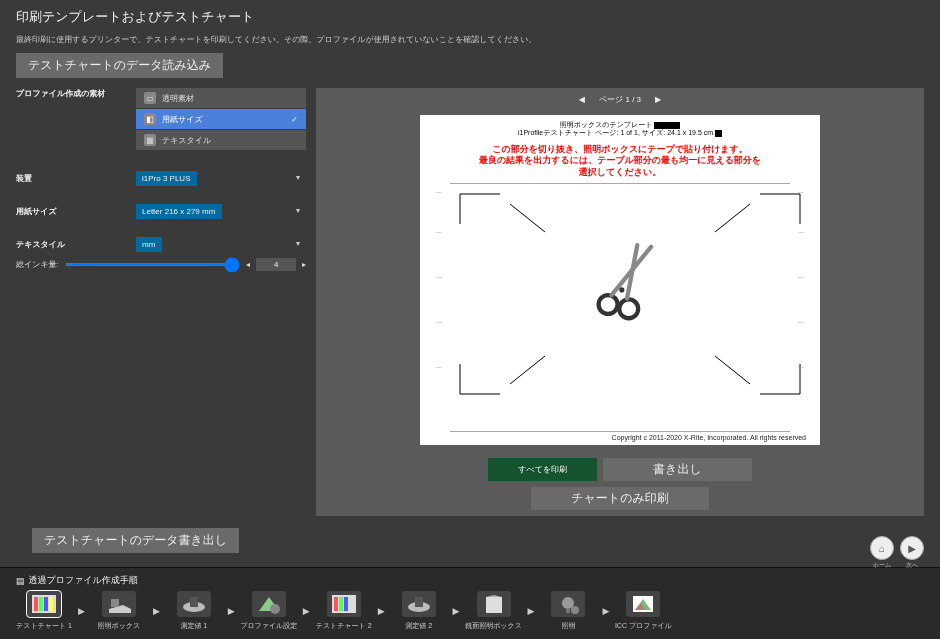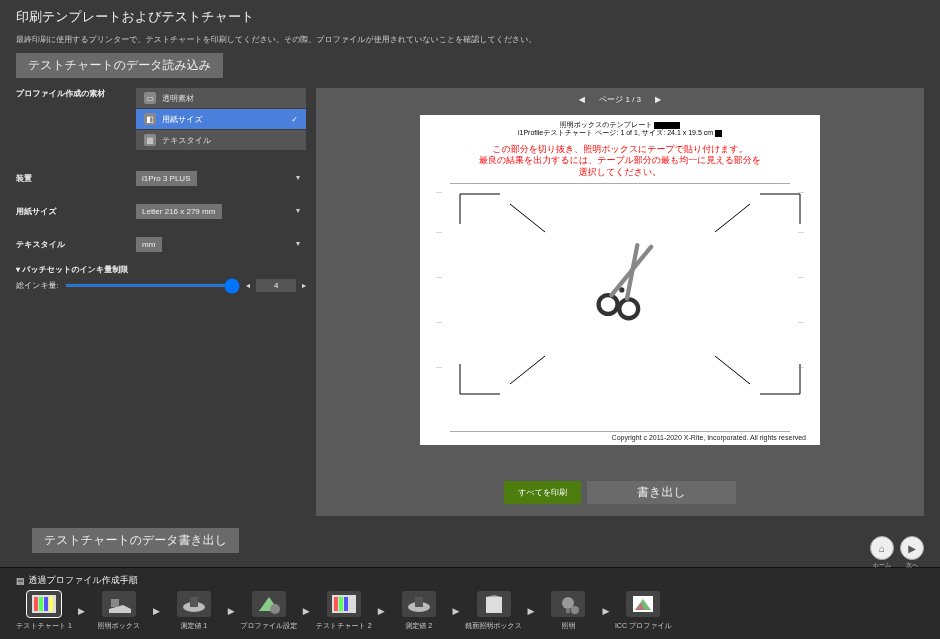--- a/index.html
+++ b/index.html
@@ -12,41 +12,41 @@
   .btn-gray { background: #6a6a6a; color: #eee; border: none; padding: 4px 12px; font-size: 12px; cursor: pointer; }
   .main { flex: 1; display: flex; gap: 10px; padding: 0 16px 8px; overflow: hidden; }
   .sidebar { width: 290px; flex-shrink: 0; }
   .form-row { display: flex; align-items: center; margin-bottom: 6px; }
   .form-label { width: 120px; font-size: 8px; font-weight: bold; color: #eee; }
   .radio-group { flex: 1; }
   .radio-item { display: flex; align-items: center; background: #555; padding: 4px 8px; margin-bottom: 1px; font-size: 8px; cursor: pointer; position: relative; gap:6px;}
   .radio-item.selected { background: #4a7fdc; color: #fff; }
   .radio-item .icon { width:12px; height:12px; display:inline-flex; align-items:center; justify-content:center; background:#888; border-radius:2px; font-size:8px;}
   .radio-item.selected .check { position:absolute; right:8px; }
-  .select { flex: 1; background: #737373; border: none; color: #eee; font-size: 8px; padding: 3px 6px; appearance: none; position: relative; }
+  .select { flex: 1; background: #0369a1; border: none; color: #eee; font-size: 8px; padding: 3px 6px; appearance: none; position: relative; }
   .select-wrap { flex:1; position:relative; }
   .select-wrap::after { content:"▾"; position:absolute; right:6px; top:2px; color:#ccc; pointer-events:none; font-size:8px;}
   .section-title { font-size: 8px; font-weight: bold; color:#eee; margin: 12px 0 4px; }
   .slider-row { display:flex; align-items:center; gap:6px; font-size:8px;}
   .slider-row input[type=range]{ flex:1; height:3px; }
   .slider-row .numbox { background:#555; padding:2px 18px; border:none; color:#eee; width:40px; text-align:center; font-size:8px;}
   .spacer { height: 140px; }
   .preview-pane { flex:1; background:#5a5a5a; display:flex; flex-direction:column; }
   .pager { display:flex; justify-content:center; align-items:center; gap:14px; padding:6px; font-size:8px; color:#eee;}
   .pager .arrow { cursor:pointer; }
   .preview-body { flex:1; display:flex; align-items:flex-start; justify-content:center; padding:4px 10px 2px;}
   .page { background:#fff; color:#000; width:400px; height:330px; position:relative; font-size:7px; padding:6px 10px 4px; display:flex; flex-direction:column;}
   .page-header { text-align:center; font-size:7px; line-height:1.2;}
   .page-header .blk { display:inline-block; width:26px; height:7px; background:#000; vertical-align:middle;}
-  .red-text { color:#f00; text-align:center; font-weight:normal; font-size:9px; line-height:1.3; margin-top:6px;}
+  .red-text { color:#f00; text-align:center; font-weight:bold; font-size:9px; line-height:1.3; margin-top:6px;}
   .chart-area { flex:1; position:relative; margin:4px 20px 2px; border-top:1px solid #aaa; border-bottom:1px solid #aaa;}
   .scissors { position:absolute; left:52%; top:40%; transform:translate(-50%,-50%); }
   .copyright { text-align:right; font-size:7px; color:#222; padding-right:4px;}
   .action-row { display:flex; justify-content:center; gap:6px; padding:4px;}
-  .btn-blue { background:#4d7c0f; color:#fff; border:none; padding:3px 14px; font-size:8px; cursor:pointer;}
+  .btn-blue { background:#14532d; color:#fff; border:none; padding:3px 30px; font-size:8px; cursor:pointer;}
   .action-row2 { display:flex; flex-direction:column; align-items:center; gap:2px; padding:2px 0 6px;}
   .bottom-btn-row { padding:4px 32px 14px;}
   .footer { background:#2a2a2a; border-top:1px solid #111; position:relative; padding:6px 16px 8px;}
   .footer-top { position:absolute; right:16px; top:-32px; display:flex; gap:6px;}
   .circ-btn { width:24px; height:24px; border-radius:50%; background:#eee; border:1px solid #aaa; display:flex; align-items:center; justify-content:center; cursor:pointer; font-size:10px; color:#555; flex-direction:column;}
   .circ-lbl { font-size:6px; color:#bbb; text-align:center; margin-top:1px;}
   .footer-title { font-size:9px; color:#eee; display:flex; align-items:center; gap:4px; margin-bottom:4px;}
   .steps { display:flex; align-items:center; gap:6px;}
   .step { display:flex; flex-direction:column; align-items:center; width:56px;}
   .step-icon { width:34px; height:26px; display:flex; align-items:center; justify-content:center; background:#444; border-radius:3px;}
@@ -101,21 +101,20 @@
         <div class="select-wrap"><select class="select"><option>Letter 216 x 279 mm</option></select></div>
       </div>
 
       <div style="height:12px"></div>
 
       <div class="form-row">
         <div class="form-label">テキスタイル</div>
         <div class="select-wrap"><select class="select"><option>mm</option></select></div>
       </div>
 
-      <div class="section-title">▾ <span>パッチセットのインキ量制限</span></div>
       <div class="slider-row">
         <span>総インキ量:</span>
         <input type="range" min="0" max="400" value="400" style="">
         <span>◂</span>
         <input class="numbox" value="400" style="">
         <span>▸</span>
       </div>
 
       <div class="spacer"></div>
     </div>
@@ -166,20 +165,21 @@
             </svg>
           </div>
           <div class="copyright">Copyright c 2011-2020 X-Rite, Incorporated. All rights reserved</div>
         </div>
       </div>
       <div class="action-row">
         <button class="btn-blue">すべてを印刷</button>
         <button class="btn-gray" style="padding:3px 50px">書き出し</button>
       </div>
       <div class="action-row2">
+        <button class="btn-gray" style="padding:3px 40px">チャートのみ印刷</button>
       </div>
     </div>
   </div>
 
   <div class="bottom-btn-row">
     <button class="btn-gray">テストチャートのデータ書き出し</button>
   </div>
 
   <div class="footer">
     <div class="footer-top">

